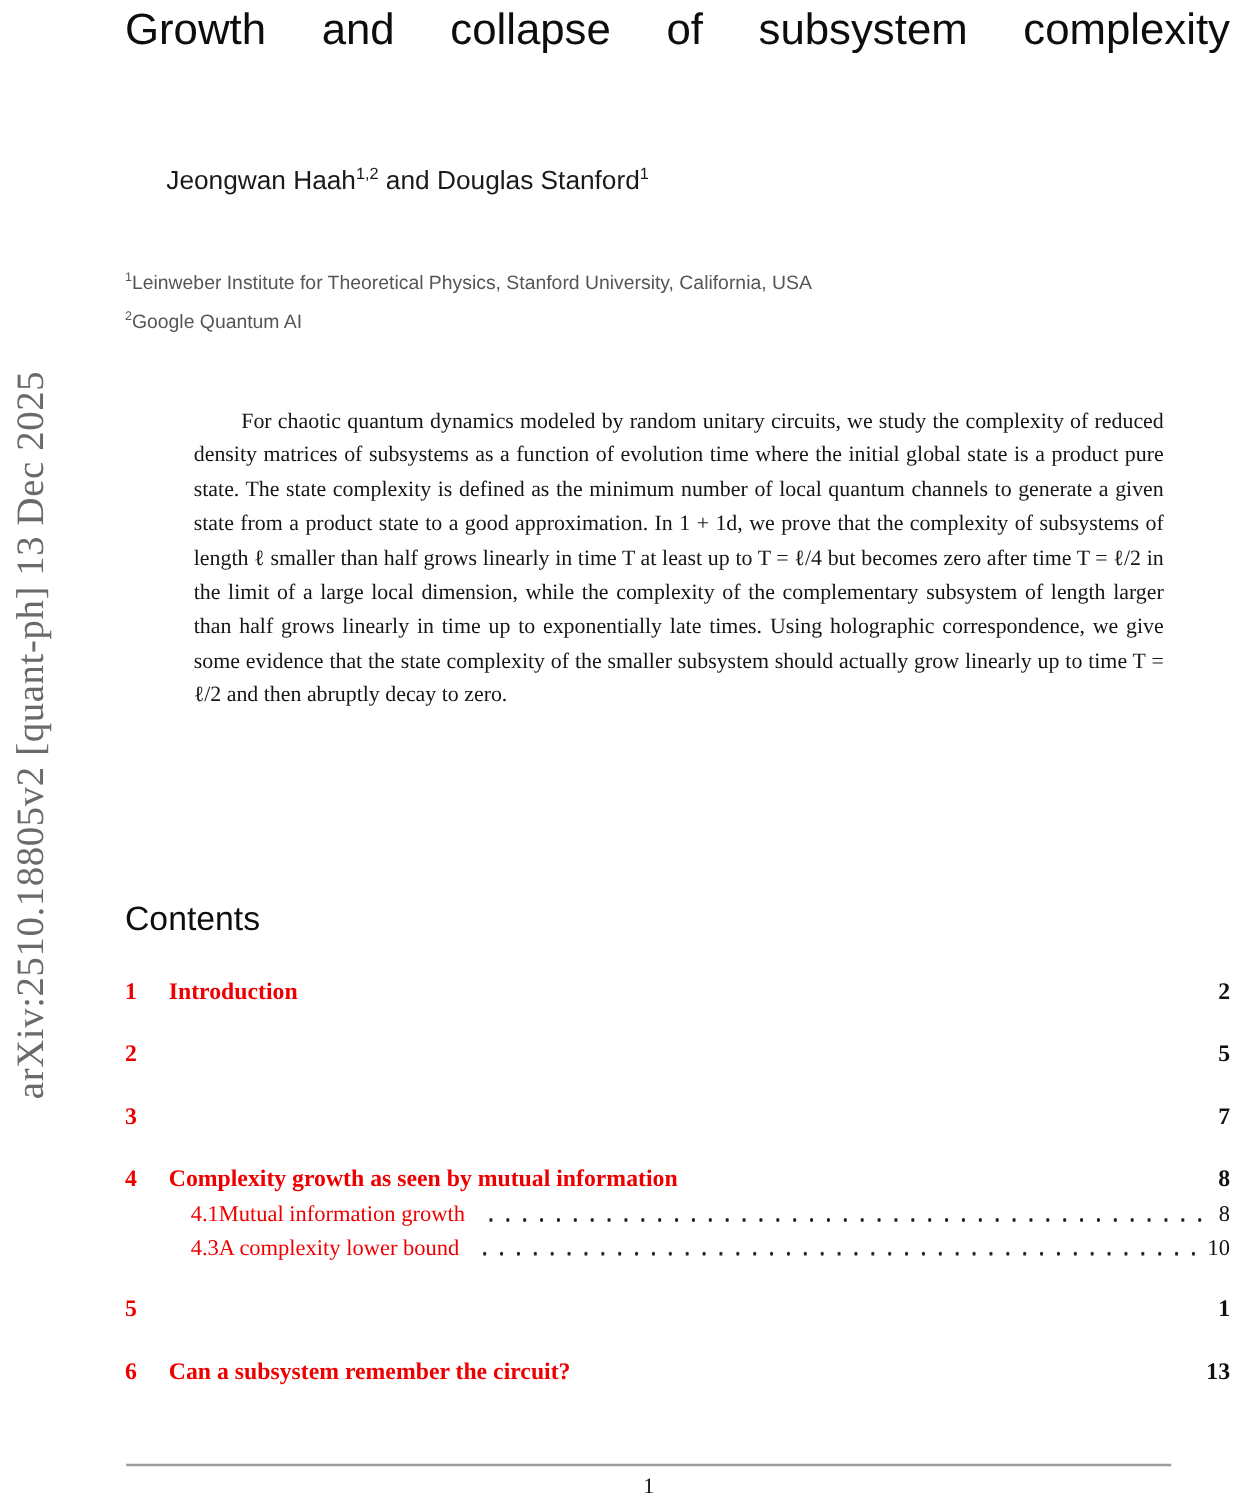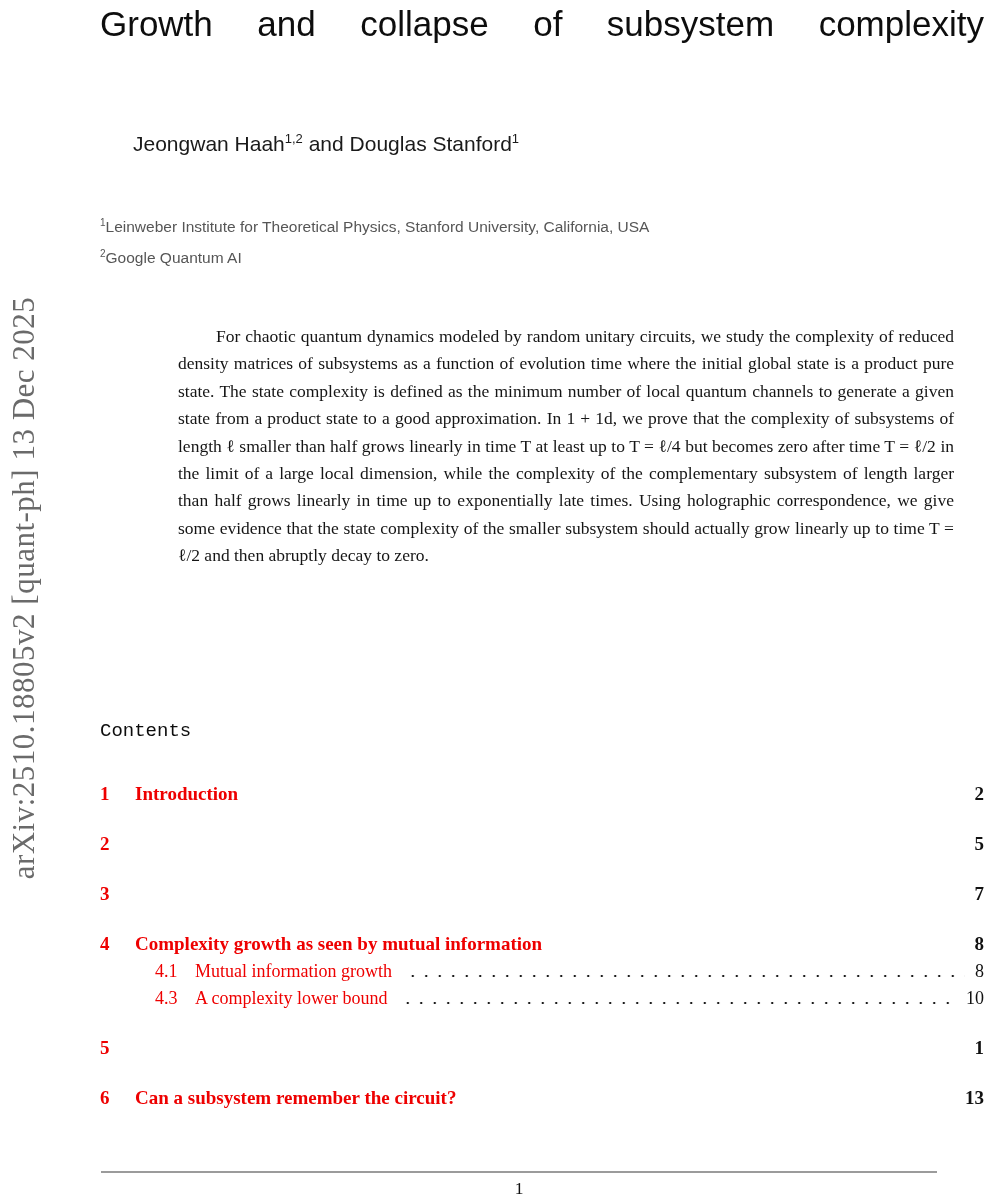--- a/index.html
+++ b/index.html
@@ -59,49 +59,48 @@
   .affiliations sup{font-size:10px;}
 
   
   .abstract{
     position:absolute;top:323px;left:55px;width:776px;
     font-family:"Liberation Serif", serif;
     font-size:17.5px;
     line-height:27.4px;
     text-align:justify;
     color:#151515;
-    margin-left:23px;
   }
   .abstract p{margin:0;text-indent:38px;}
 
   
   .contents-heading{
     position:absolute;top:720px;left:0;
-    font-family:Liberation Mono, monospace;
+    font-family:Liberation Sans, sans-serif;
     font-weight:400;
-    font-size:19px;color:#0d0d0d;
+    font-size:27px;color:#0d0d0d;
     margin:0;
   }
   .toc{position:absolute;top:783px;left:0;width:884px;}
   .toc-row{display:flex;align-items:baseline;}
   .toc-row.sec{
     margin-top:28px;
     font-weight:bold;
     font-size:19px;
     line-height:22px;
   }
   .toc-row.sec:first-child{margin-top:0;}
   .toc-row.sub{
     margin-top:6px;
     font-size:18px;
     line-height:21px;
   }
   .toc-row .num{color:var(--toc-red);flex:0 0 auto;}
   .toc-row.sec .num{width:35px;}
-  .toc-row.sub .num{margin-left:55px;width:40px;}
+  .toc-row.sub .num{margin-left:35px;width:40px;text-align:right;}
   .toc-row .ttl{color:var(--toc-red);flex:0 0 auto;}
   .toc-row .leader{
     flex:1 1 auto;
     align-self:flex-end;
     height:6px;
     margin:0 10px 3px 14px;
     background-image:radial-gradient(circle, #1c1c1c 1.25px, rgba(0,0,0,0) 1.55px);
     background-size:13.5px 6px;
     background-repeat:repeat-x;
     background-position:left bottom;

